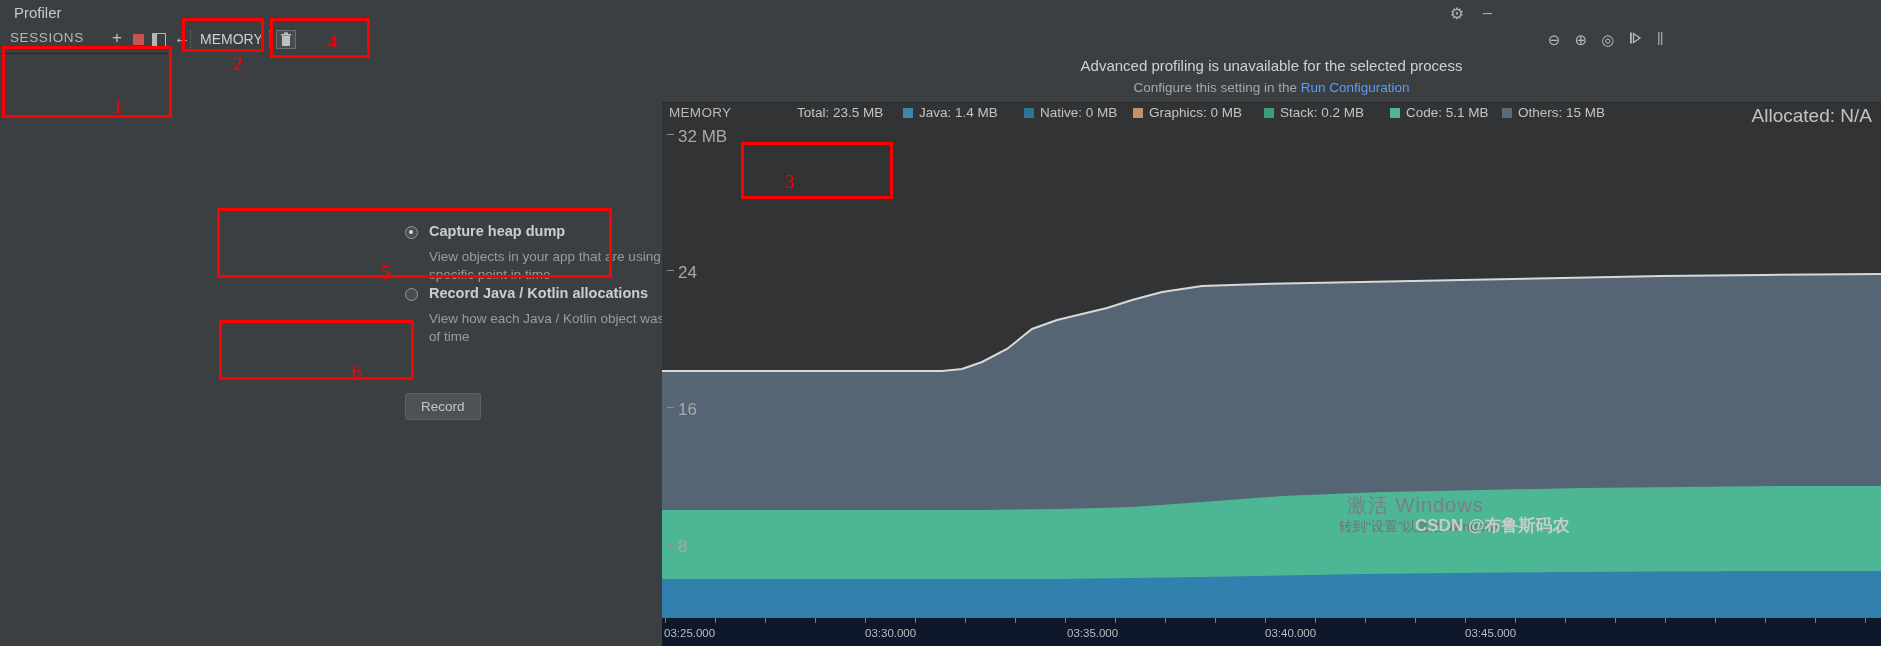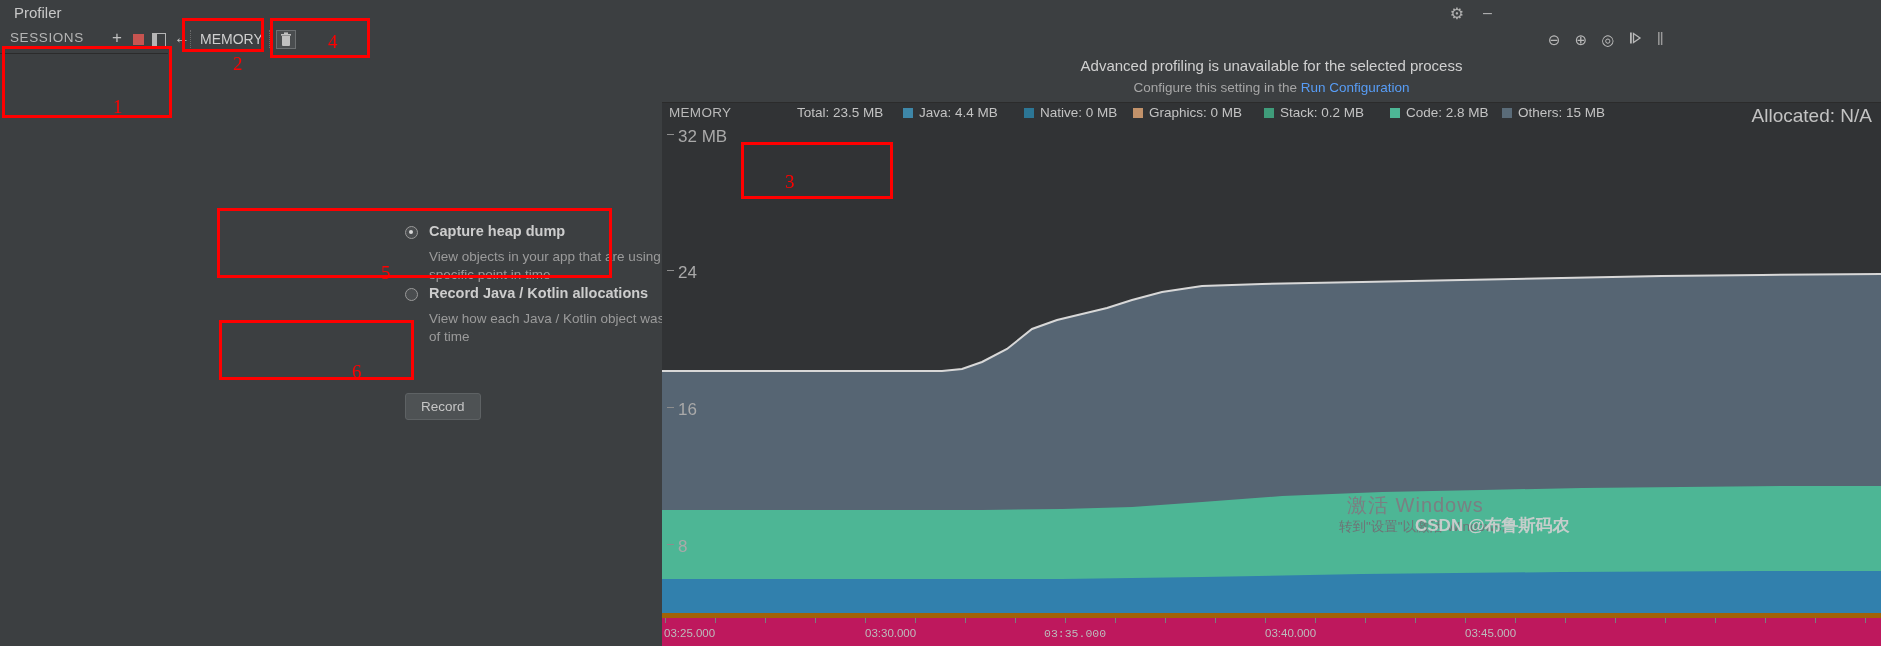--- a/index.html
+++ b/index.html
@@ -188,21 +188,21 @@
   .plot svg { display: block; }
   .ytick {
     position: absolute; font-size: 17px; color: #a9a9a9;
   }
   .ytick::before {
     content: ""; position: absolute; left: -11px; top: 7px;
     width: 7px; height: 1px; background: #8d8d8d;
   }
   .xaxis {
     position: absolute; left: 0; bottom: 0; width: 1219px; height: 28px;
-    background: #be185d; border-top: 5px solid #a16207;
+    background: #0f172a; border-top: 1px solid #a16207;
   }
   .xtick { position: absolute; top: 9px; font-size: 11.5px; color: #bcbcbc; }
   .xmark { position: absolute; top: 0; width: 1px; height: 5px; background: #7d7d7d; }
 
   
   .wm-win {
     position: absolute; left: 1347px; top: 492px;
     font-size: 20px; color: #7b7f82; letter-spacing: 1px;
   }
   .wm-win2 {
@@ -293,33 +293,33 @@
       <div class="adv-sub">
         <span>Configure this setting in the </span><a>Run Configuration</a>
       </div>
     </div>
 
     <div class="legend-row">
       <div class="lg-memory">MEMORY</div>
       <div class="lg-total">Total: 23.5 MB</div>
 
       <div class="lg-item" style="left:241px;">
-        <span class="lg-swatch" style="background:#3e87a8"></span><span>Java: 4.4 MB</span>
+        <span class="lg-swatch" style="background:#3e87a8"></span><span>Java: 1.4 MB</span>
       </div>
       <div class="lg-item" style="left:362px;">
         <span class="lg-swatch" style="background:#2c7695"></span><span>Native: 0 MB</span>
       </div>
       <div class="lg-item" style="left:471px;">
         <span class="lg-swatch" style="background:#c2926a"></span><span>Graphics: 0 MB</span>
       </div>
       <div class="lg-item" style="left:602px;">
         <span class="lg-swatch" style="background:#3f9c7a"></span><span>Stack: 0.2 MB</span>
       </div>
       <div class="lg-item" style="left:728px;">
-        <span class="lg-swatch" style="background:#4db695"></span><span>Code: 2.8 MB</span>
+        <span class="lg-swatch" style="background:#4db695"></span><span>Code: 5.1 MB</span>
       </div>
       <div class="lg-item" style="left:840px;">
         <span class="lg-swatch" style="background:#5a6b78"></span><span>Others: 15 MB</span>
       </div>
       <div class="lg-alloc">Allocated: N/A</div>
     </div>
 
     <div class="plot">
       <svg width="1219" height="494" viewBox="0 0 1219 494" preserveAspectRatio="none">
 
@@ -359,21 +359,21 @@
         <div class="xmark" style="left:903px;"></div>
         <div class="xmark" style="left:953px;"></div>
         <div class="xmark" style="left:1003px;"></div>
         <div class="xmark" style="left:1053px;"></div>
         <div class="xmark" style="left:1103px;"></div>
         <div class="xmark" style="left:1153px;"></div>
         <div class="xmark" style="left:1203px;"></div>
 
         <div class="xtick" style="left:2px;">03:25.000</div>
         <div class="xtick" style="left:203px;">03:30.000</div>
-        <div class="xtick" style="left:382px;font-family:Liberation Mono, monospace;">03:35.000</div>
+        <div class="xtick" style="left:405px;">03:35.000</div>
         <div class="xtick" style="left:603px;">03:40.000</div>
         <div class="xtick" style="left:803px;">03:45.000</div>
       </div>
     </div>
   </div>
 
   <div class="wm-win">激活 Windows</div>
   <div class="wm-win2">转到"设置"以激活 Windows。</div>
   <div class="wm-csdn">CSDN @布鲁斯码农</div>
 

